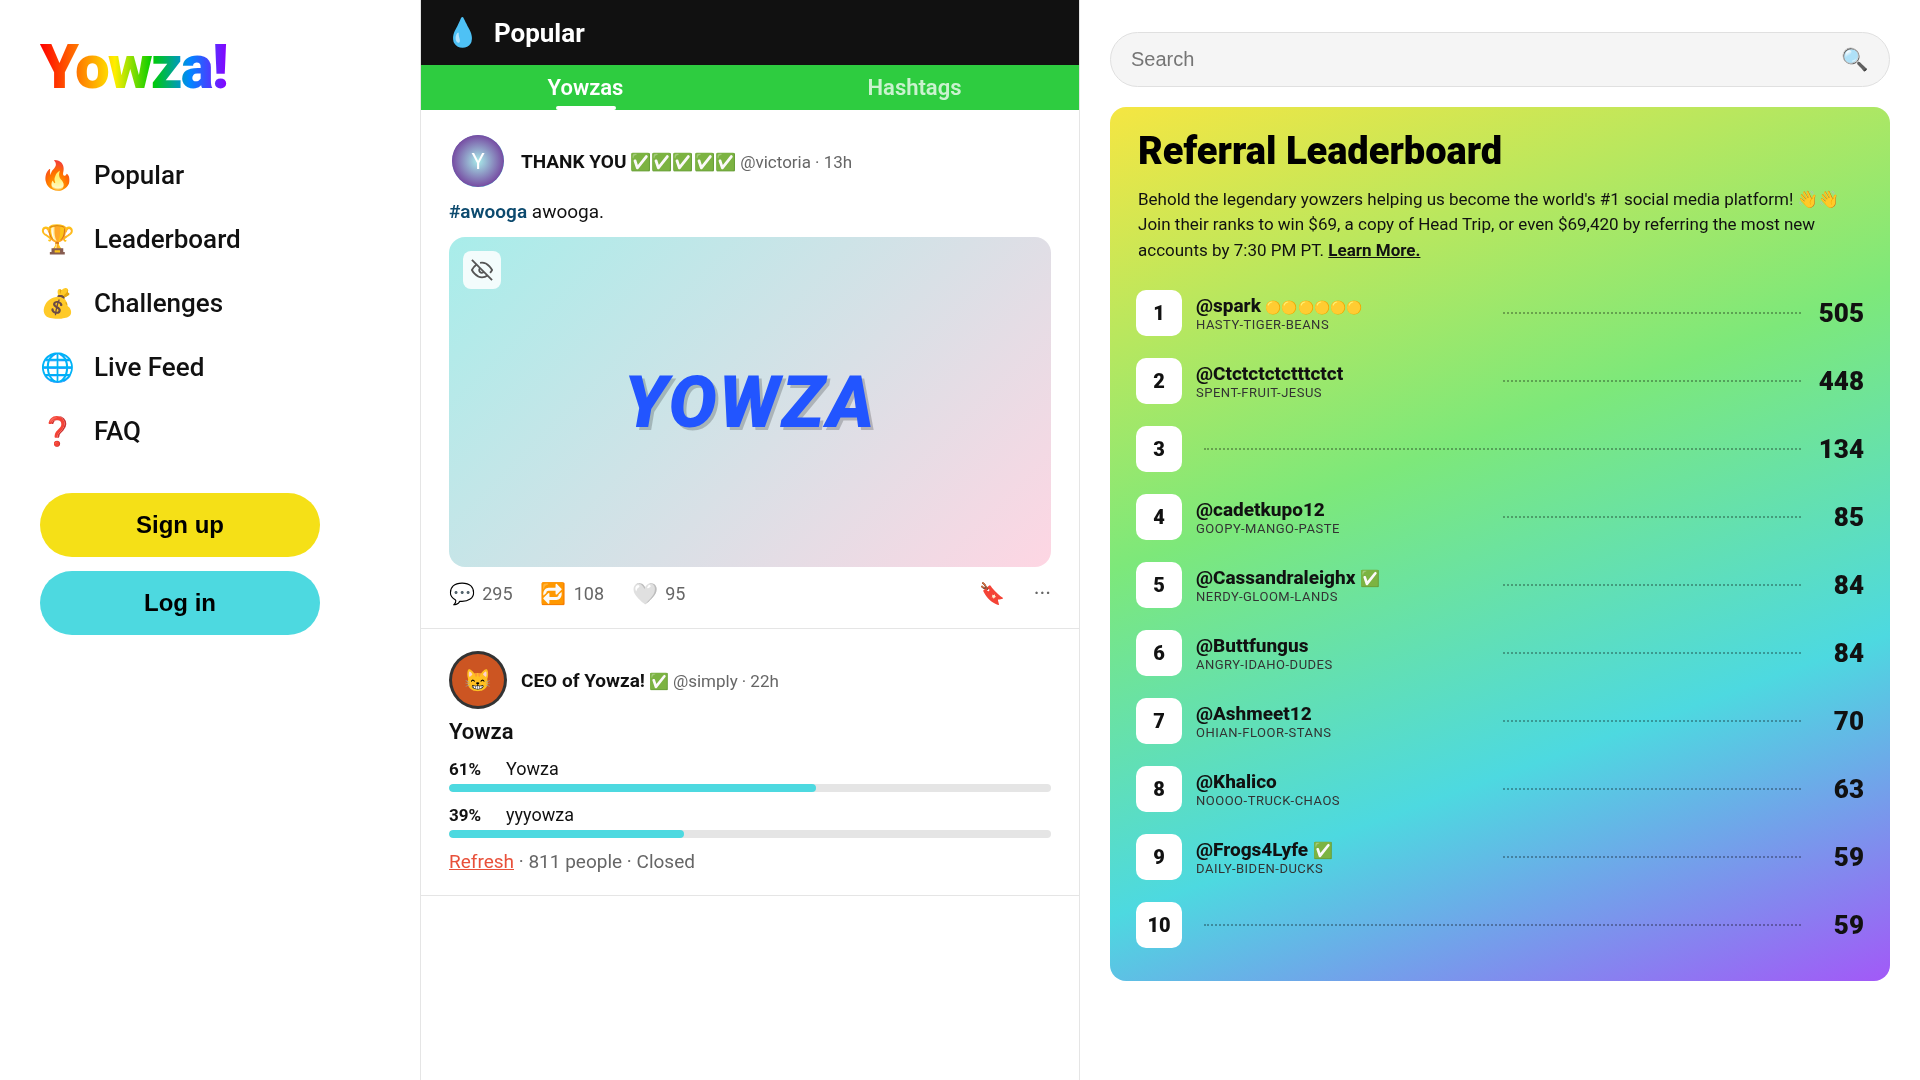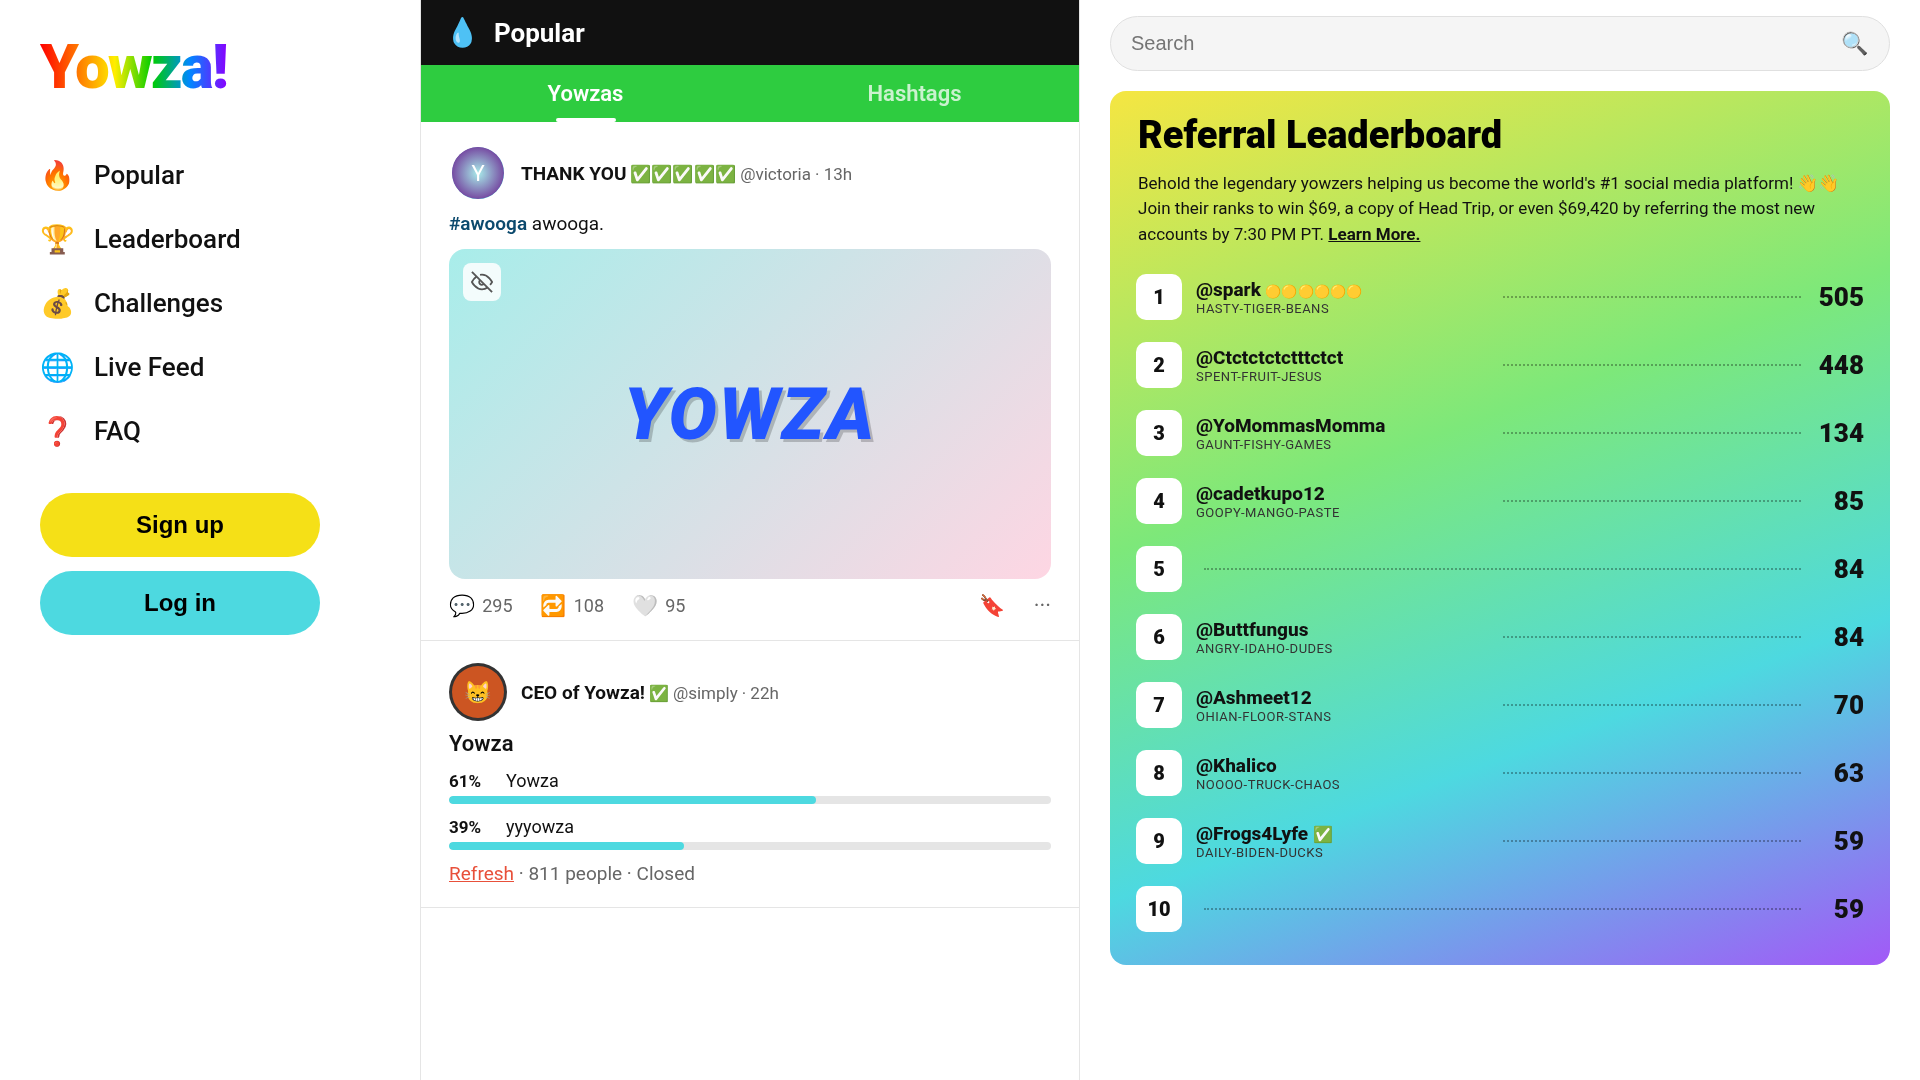--- a/index.html
+++ b/index.html
@@ -101,21 +101,21 @@
       font-size: 26px;
       font-weight: 700;
     }
 
     #feed-tabs {
       background: #2ecc40;
       display: flex;
     }
     .feed-tab {
       flex: 1;
-      padding: 16px;
+      padding: 10px;
       text-align: center;
       font-size: 22px;
       font-weight: 600;
       color: #fff;
       cursor: pointer;
       position: relative;
     }
     .feed-tab.active::after {
       content: '';
       position: absolute;
@@ -290,21 +290,21 @@
     }
     .poll-refresh {
       color: #e8503a;
       text-decoration: underline;
       cursor: pointer;
     }
 
     
     #right-panel {
       flex: 1;
-      padding: 0 30px;
+      padding: 16px 30px;
       min-width: 500px;
     }
 
     #search-bar {
       display: flex;
       align-items: center;
       background: #f5f5f5;
       border-radius: 50px;
       padding: 14px 20px;
       gap: 12px;
@@ -614,40 +614,40 @@
         <div class="lb-info">
           <div class="lb-username">@Ctctctctctttctct</div>
           <div class="lb-sub">SPENT-FRUIT-JESUS</div>
         </div>
         <div class="lb-dots"></div>
         <div class="lb-score">448</div>
       </div>
 
       <div class="lb-row">
         <div class="lb-rank">3</div>
-        <div class="lb-info">
-          <div class="lb-username">@YoMommasMomma</div>
-          <div class="lb-sub">GAUNT-FISHY-GAMES</div>
-        </div>
         <div class="lb-dots"></div>
         <div class="lb-score">134</div>
       </div>
 
       <div class="lb-row">
         <div class="lb-rank">4</div>
         <div class="lb-info">
           <div class="lb-username">@cadetkupo12</div>
           <div class="lb-sub">GOOPY-MANGO-PASTE</div>
         </div>
         <div class="lb-dots"></div>
         <div class="lb-score">85</div>
       </div>
 
       <div class="lb-row">
         <div class="lb-rank">5</div>
+        <div class="lb-info">
+          <div class="lb-username">@Cassandraleighx <span class="verify-badge">✅</span></div>
+          <div class="lb-sub">NERDY-GLOOM-LANDS</div>
+        </div>
         <div class="lb-dots"></div>
         <div class="lb-score">84</div>
       </div>
 
       <div class="lb-row">
         <div class="lb-rank">6</div>
         <div class="lb-info">
           <div class="lb-username">@Buttfungus</div>
           <div class="lb-sub">ANGRY-IDAHO-DUDES</div>
         </div>

